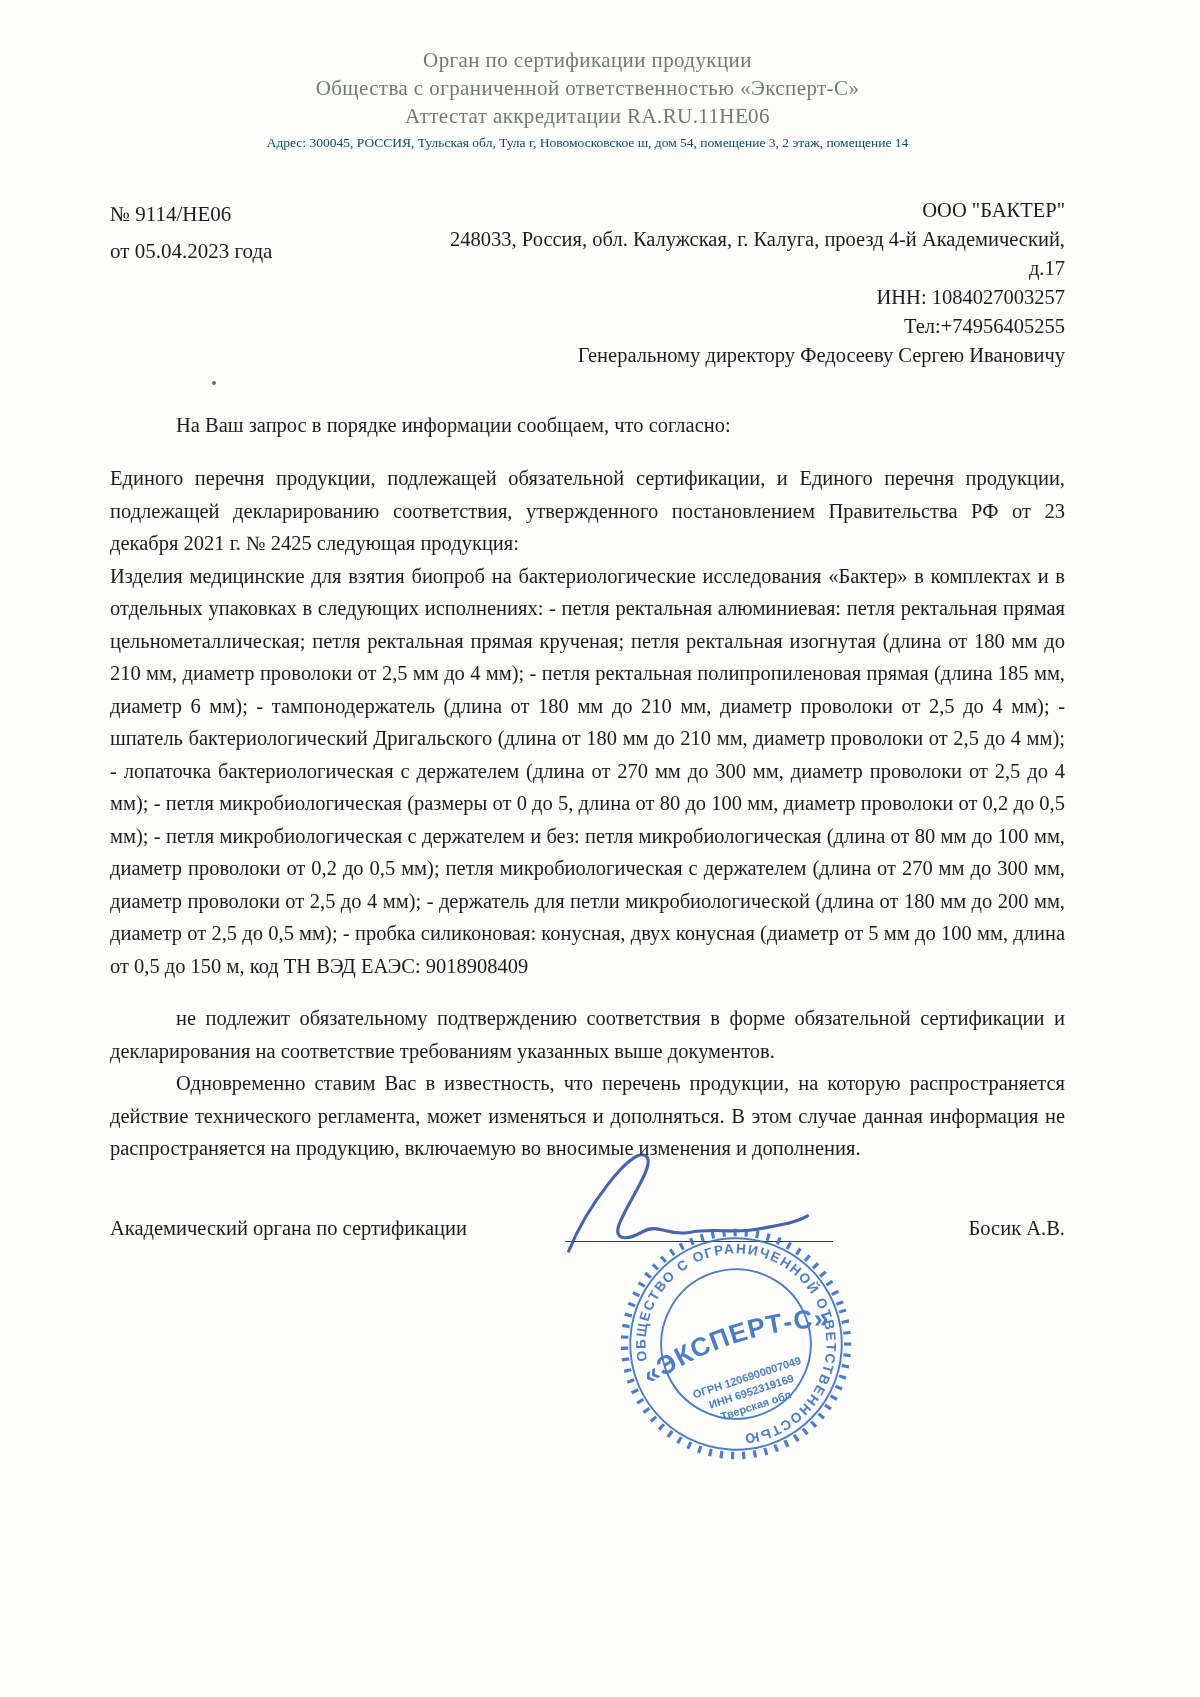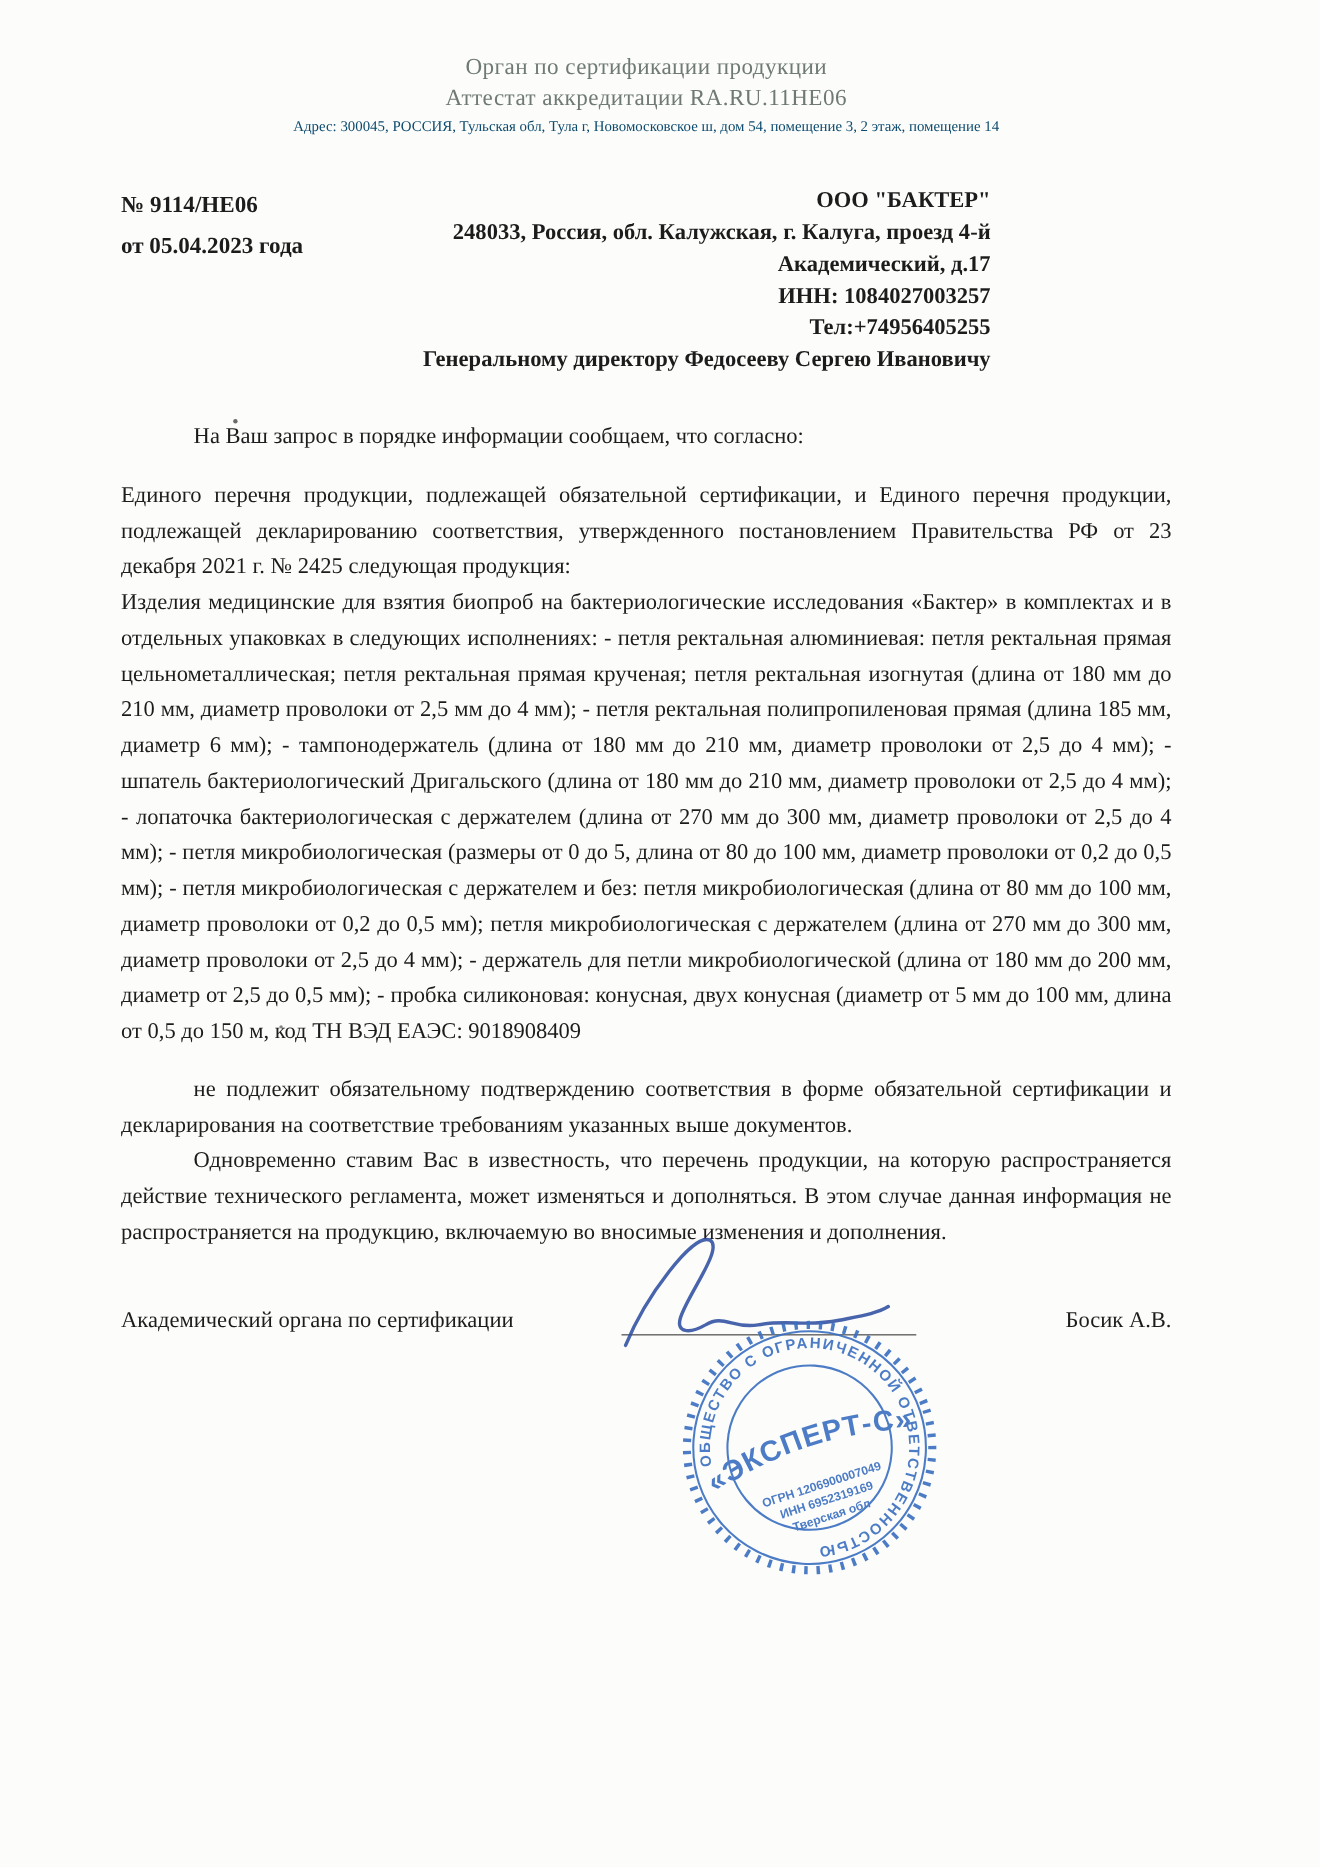--- a/index.html
+++ b/index.html
@@ -13,21 +13,21 @@
     overflow:hidden;
     box-sizing:border-box;
     padding:46px 135px 16px 110px;
   }
   
   .letterhead{text-align:center;color:#6f7a74;}
   .lh-large{font-size:21px;line-height:28px;letter-spacing:.4px;}
   .lh-small{font-size:13.5px;line-height:18px;color:#0c4a6e;}
   .lh-small.first{margin-top:4px;}
   
-  .ref-row{display:flex;justify-content:flex-start;margin-top:44px;font-weight:bold;}
+  .ref-row{display:flex;justify-content:space-between;margin-top:44px;}
   .ref{font-size:21px;line-height:37px;white-space:nowrap;}
   .recipient{max-width:625px;text-align:right;font-size:20.5px;line-height:29px;}
   .recipient div{margin:0;}
   
   .salutation{margin:44px 0 0 0;font-size:20.5px;text-indent:66px;}
   p.body-par{margin:0;font-size:20.5px;line-height:32.5px;text-align:justify;}
   p.par1{margin-top:25px;}
   p.par3{margin-top:20px;text-indent:66px;}
   p.par4{margin-top:0;text-indent:66px;}
   
@@ -43,20 +43,21 @@
   .speck.s1{left:212px;top:381px;width:4px;height:4px;opacity:.75;}
   .speck.s2{left:254px;top:932px;width:3px;height:3px;opacity:.6;}
 </style>
 </head>
 <body>
 
 <div class="page">
 
   <header class="letterhead">
     <div class="lh-large">Орган по сертификации продукции</div>
+    <div class="lh-large">Общества с ограниченной ответственностью «Эксперт-С»</div>
     <div class="lh-large">Аттестат аккредитации RA.RU.11НЕ06</div>
     <div class="lh-small first">Адрес: 300045, РОССИЯ, Тульская обл, Тула г, Новомосковское ш, дом 54, помещение 3, 2 этаж, помещение 14</div>
   </header>
 
   <section class="ref-row">
     <div class="ref">
       <div>№ 9114/НЕ06</div>
       <div>от 05.04.2023 года</div>
     </div>
     <div class="recipient">

